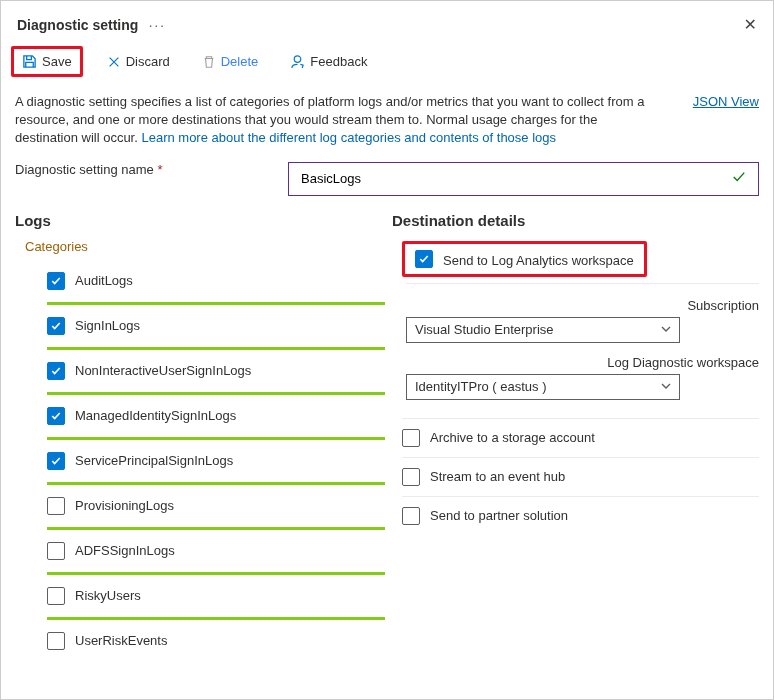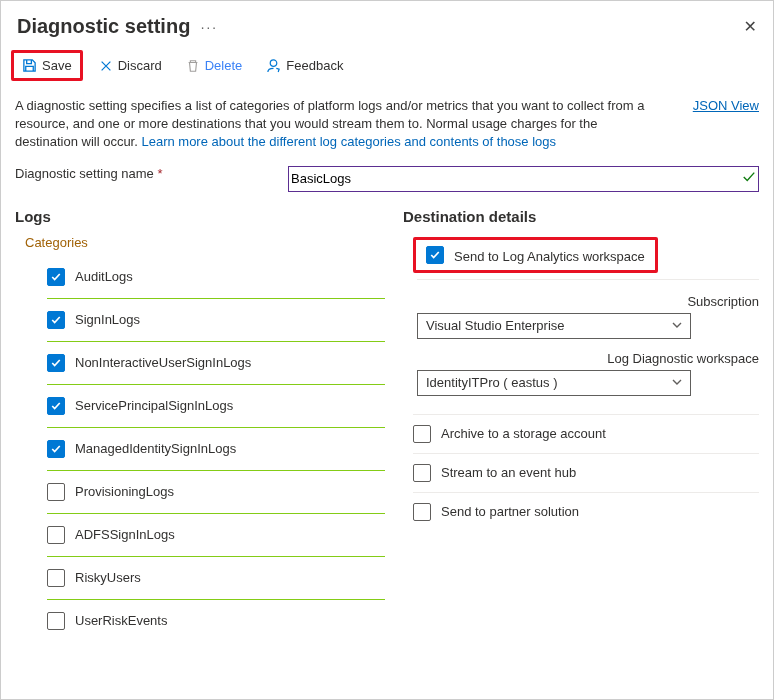--- a/index.html
+++ b/index.html
@@ -12,29 +12,29 @@
     height: 700px;
     border: 1px solid #ccc;
     overflow: hidden;
   }
   .header {
     display: flex;
     align-items: center;
     padding: 14px 16px 8px 16px;
   }
   .header h1 {
-    font-size: 20px;
+    font-size: 14px;
     font-weight: 600;
   }
   .more-dots { margin-left: 10px; color: #666; font-size: 14px; letter-spacing: 1px; }
   .close-x { margin-left: auto; font-size: 16px; color: #444; cursor: pointer; }
   .toolbar {
     display: flex;
     align-items: center;
-    gap: 8px;
+    gap: 16px;
     padding: 4px 10px 10px 10px;
   }
   .tb-btn {
     display: inline-flex;
     align-items: center;
     gap: 5px;
     padding: 5px 8px;
     font-size: 13px;
     cursor: pointer;
     color: #323130;
@@ -63,47 +63,47 @@
     padding: 10px 14px 6px 14px;
     gap: 8px;
   }
   .name-label { width: 265px; }
   .req { color: #a4262c; }
   .name-input-wrap {
     flex: 1;
     display: flex;
     align-items: center;
     border: 1px solid #5b2e91;
-    height: 26px;
-    padding: 0 2px;
+    height: 34px;
+    padding: 0 12px;
   }
   .name-input {
     flex: 1;
     border: none;
     outline: none;
     font-size: 13px;
     font-family: inherit;
   }
   .check-ok { color: #107c10; }
   .columns {
     display: flex;
     padding: 4px 14px 0 14px;
-    gap: 18px;
+    gap: 7px;
   }
   .col-left { flex: 0 0 370px; }
   .col-right { flex: 1; }
   .section-title { font-weight: 600; font-size: 15px; margin: 6px 0 2px 0; }
   .subsection { font-size: 13px; margin: 10px 0 6px 10px; color:#a16207; }
   .cat-list { padding-left: 32px; }
   .cat-item {
     display: flex;
     align-items: center;
     gap: 10px;
     padding: 12px 0;
-    border-bottom: 1px solid #84cc16;
+    border-bottom: 3px solid #84cc16;
   }
   .cat-item:last-child { border-bottom: none; }
   .cbox {
     width: 18px; height: 18px;
     border: 1px solid #605e5c;
     display: inline-flex;
     align-items: center;
     justify-content: center;
     cursor: pointer;
     border-radius: 2px;
@@ -231,29 +231,29 @@
             </svg>
           </span>
           <span>NonInteractiveUserSignInLogs</span>
         </div>
         <div class="cat-item">
           <span class="cbox checked">
             <svg width="12" height="12" viewBox="0 0 16 16">
               <path fill="none" stroke="#fff" stroke-width="2.2" d="M3 8l3.2 3.5L13 4"></path>
             </svg>
           </span>
+          <span>ManagedIdentitySignInLogs</span>
+        </div>
+        <div class="cat-item">
+          <span class="cbox checked">
+            <svg width="12" height="12" viewBox="0 0 16 16">
+              <path fill="none" stroke="#fff" stroke-width="2.2" d="M3 8l3.2 3.5L13 4"></path>
+            </svg>
+          </span>
           <span>ServicePrincipalSignInLogs</span>
-        </div>
-        <div class="cat-item">
-          <span class="cbox checked">
-            <svg width="12" height="12" viewBox="0 0 16 16">
-              <path fill="none" stroke="#fff" stroke-width="2.2" d="M3 8l3.2 3.5L13 4"></path>
-            </svg>
-          </span>
-          <span>ManagedIdentitySignInLogs</span>
         </div>
         <div class="cat-item">
           <span class="cbox"></span>
           <span>ProvisioningLogs</span>
         </div>
         <div class="cat-item">
           <span class="cbox"></span>
           <span>ADFSSignInLogs</span>
         </div>
         <div class="cat-item">

